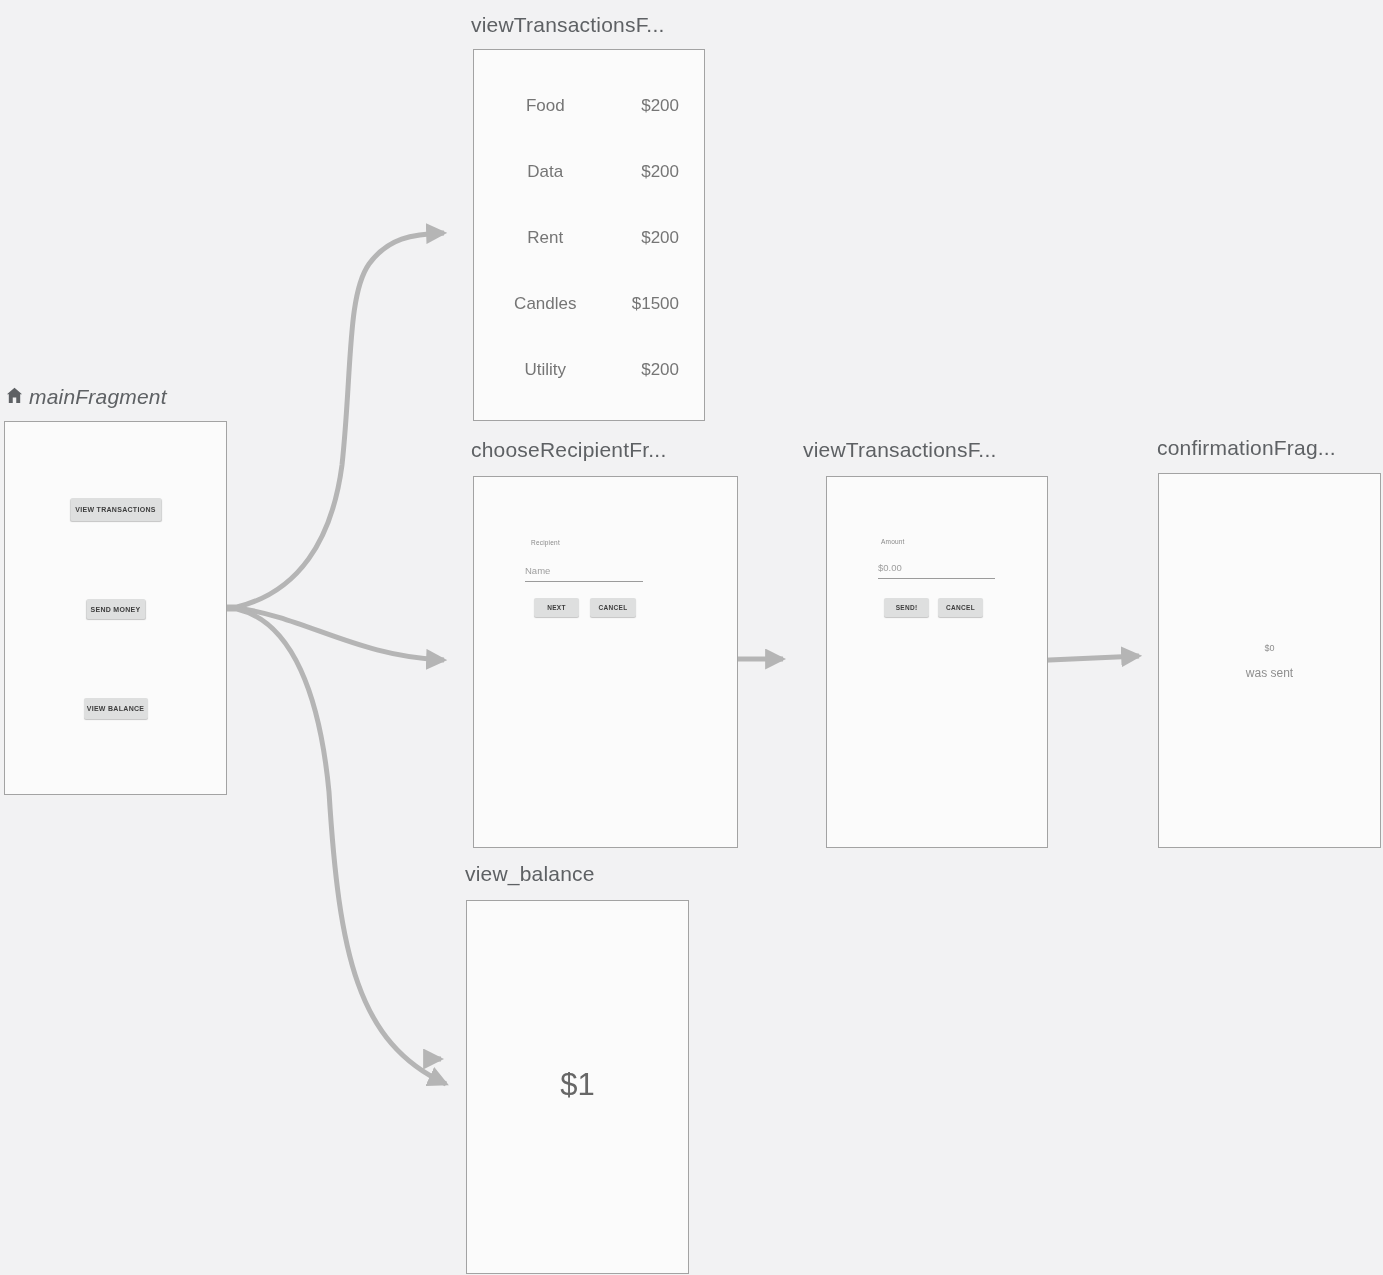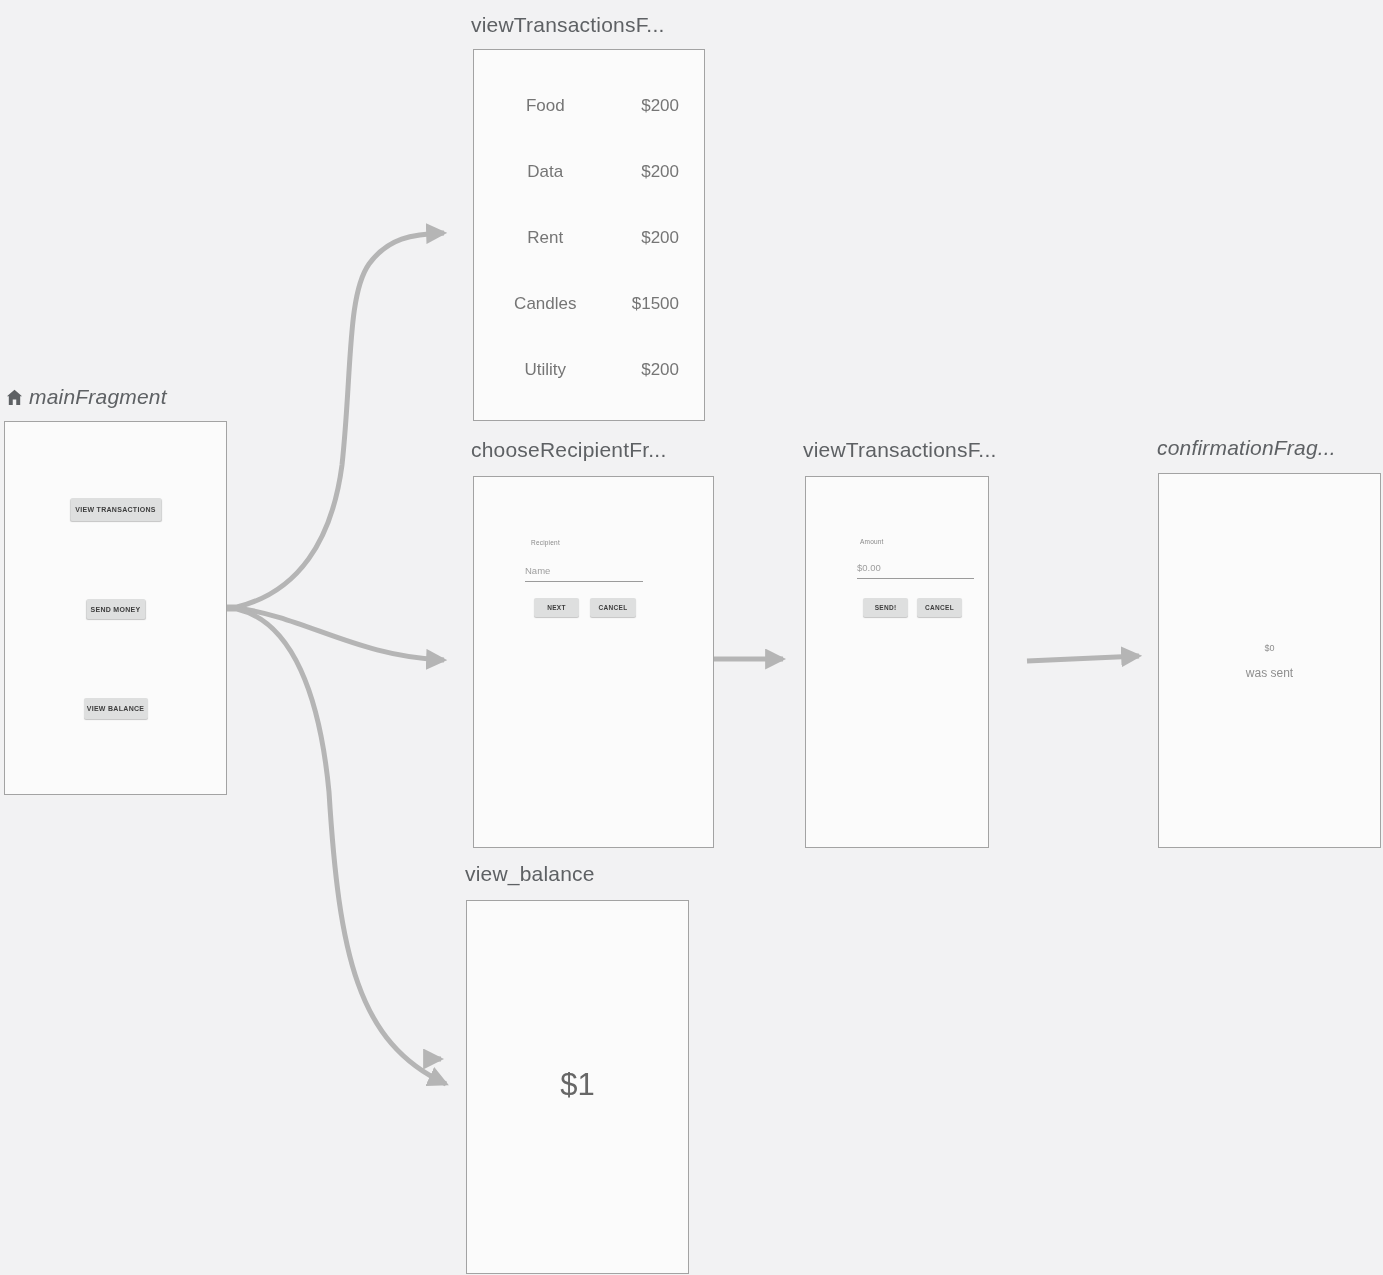--- a/index.html
+++ b/index.html
@@ -7,21 +7,21 @@
     width:1383px;height:1275px;position:relative;overflow:hidden;
     background:#f2f2f3;
     font-family:"Liberation Sans", sans-serif;
   }
   
   #arrows{position:absolute;left:0;top:0;width:1383px;height:1275px;}
   
   .frag-title{
     position:absolute;
     font-size:21px;color:#5e6164;letter-spacing:.2px;
-    white-space:nowrap;display:flex;align-items:center;gap:4px;
+    white-space:nowrap;display:flex;gap:4px;
   }
   .frag-title .home{width:21px;height:21px;flex:0 0 auto;}
   
   .frag{
     position:absolute;
     background:#fbfbfb;
     border:1.5px solid #a3a3a3;
     box-sizing:border-box;
   }
   
@@ -104,40 +104,40 @@
     <div class="tx-row">
       <span class="tx-label">Utility</span>
       <span class="tx-amount">$200</span>
     </div>
   </div>
 </div>
 
 <div class="frag-title" style="left:471px;top:438px;">
   <span>chooseRecipientFr...</span>
 </div>
-<div class="frag" style="left:473px;top:476px;width:241px;height:372px;">
+<div class="frag" style="left:473px;top:476px;width:265px;height:372px;">
   <div class="fld-label" style="left:57px;top:62px;">Recipient</div>
   <div class="fld-input" style="left:51px;top:88px;">Name</div>
   <div class="fld-line" style="left:51px;top:104px;width:118px;"></div>
   <div class="abtn mini-btn" style="left:60px;top:121px;width:45px;">NEXT</div>
   <div class="abtn mini-btn" style="left:116px;top:121px;width:46px;">CANCEL</div>
 </div>
 
 <div class="frag-title" style="left:803px;top:438px;">
   <span>viewTransactionsF...</span>
 </div>
-<div class="frag" style="left:805px;top:476px;width:184px;height:372px;">
+<div class="frag" style="left:826px;top:476px;width:222px;height:372px;">
   <div class="fld-label" style="left:54px;top:61px;">Amount</div>
   <div class="fld-input" style="left:51px;top:85px;">$0.00</div>
   <div class="fld-line" style="left:51px;top:101px;width:117px;"></div>
   <div class="abtn mini-btn" style="left:57px;top:121px;width:45px;">SEND!</div>
   <div class="abtn mini-btn" style="left:111px;top:121px;width:45px;">CANCEL</div>
 </div>
 
-<div class="frag-title" style="left:1157px;top:436px;font-style:italic;">
+<div class="frag-title" style="left:1157px;top:436px;">
   <span>confirmationFrag...</span>
 </div>
 <div class="frag" style="left:1158px;top:473px;width:223px;height:375px;">
   <div class="conf-amount" style="top:169px;">$0</div>
   <div class="conf-msg" style="top:192px;">was sent</div>
 </div>
 
 <div class="frag-title" style="left:465px;top:862px;">
   <span>view_balance</span>
 </div>

